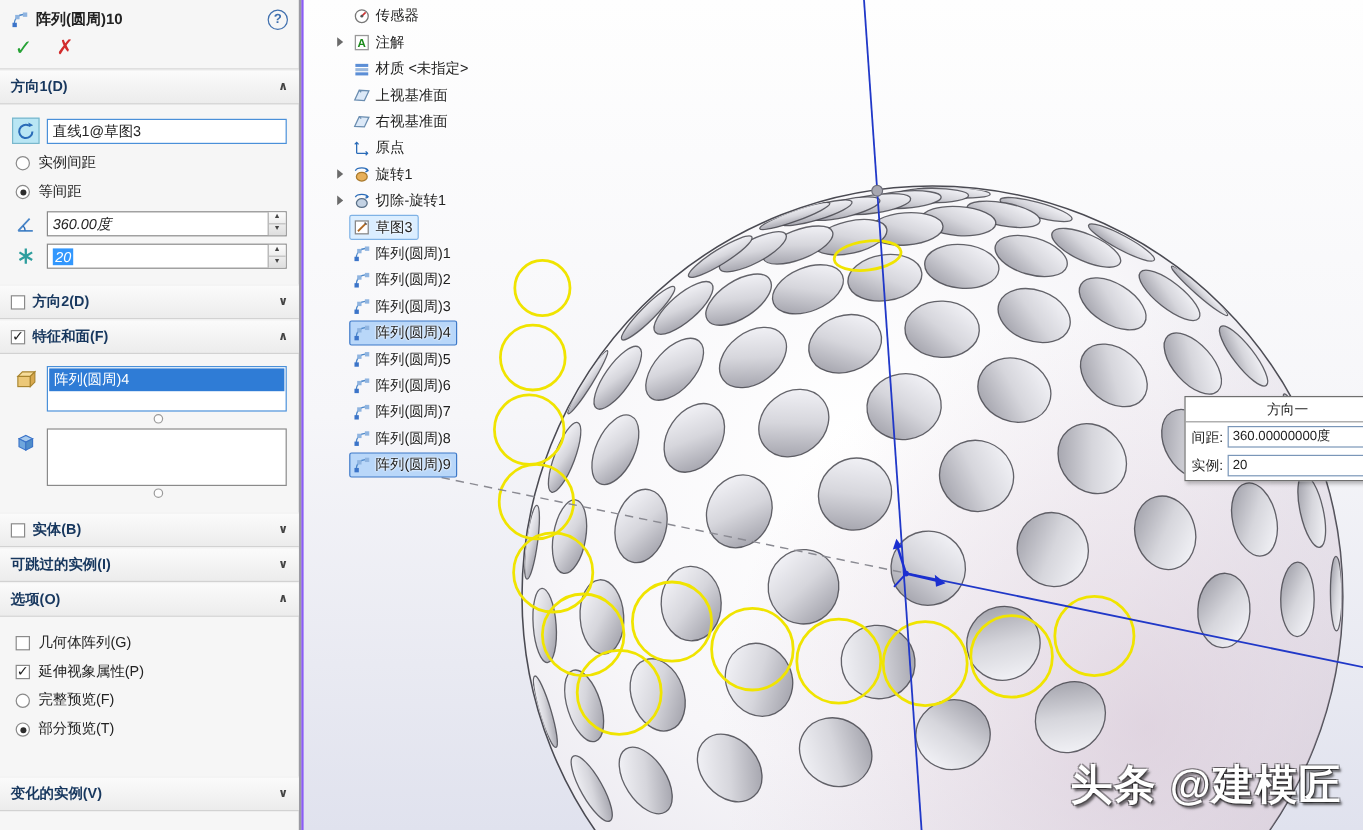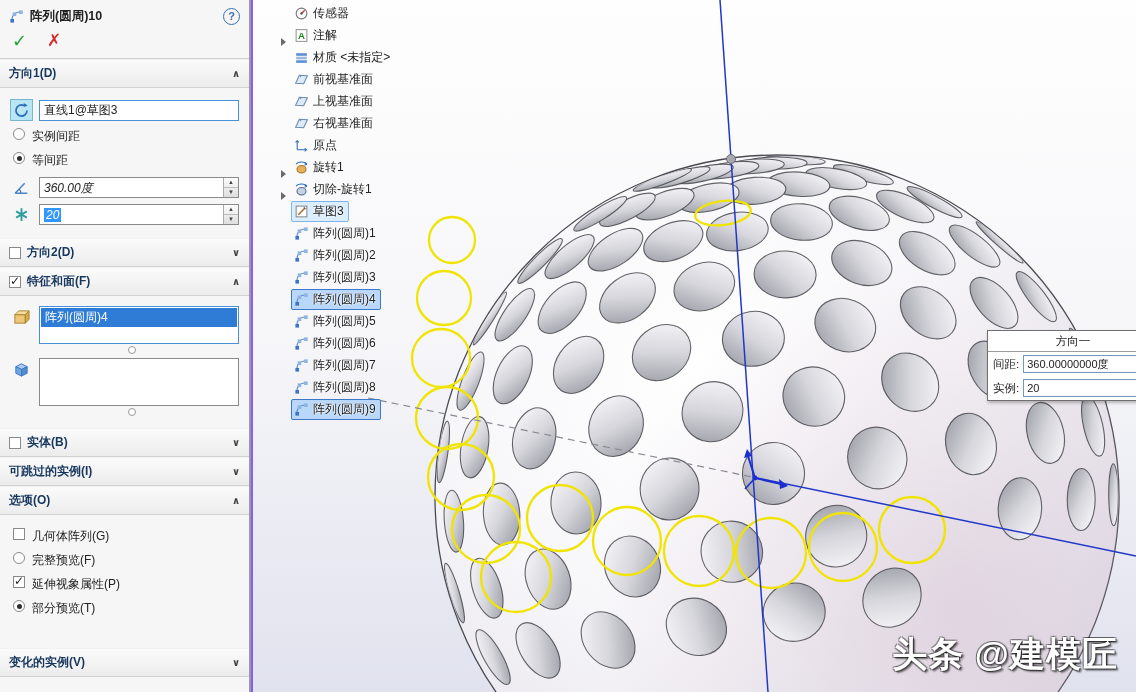--- a/index.html
+++ b/index.html
@@ -26,36 +26,36 @@
   .spinwrap{flex:1;display:flex;border:1px solid #8a8a8a;background:#fff;height:21px;font-style:italic;}
   .spinval{flex:1;padding:1px 4px;line-height:18px;white-space:nowrap;}
   .spinval .sel{background:#3297fd;color:#fff;padding:0 2px;}
   .spinbtns{width:15px;border-left:1px solid #ababab;display:flex;flex-direction:column;background:linear-gradient(#fcfcfc,#dedede);}
   .sb{flex:1;font-size:6px;line-height:9px;text-align:center;color:#444;}
   .sb:first-child{border-bottom:1px solid #bdbdbd;}
   .cb{width:12px;height:12px;border:1px solid #8a8a8a;background:#fff;display:inline-block;position:relative;flex:none;}
   .cb.checked::after{content:"✓";position:absolute;left:0;top:-3px;font-size:12px;font-weight:bold;color:#1d1d1d;}
   .rad{width:12px;height:12px;border:1px solid #8a8a8a;border-radius:50%;background:#fff;display:inline-block;position:relative;flex:none;}
   .rad.on::after{content:"";position:absolute;left:3px;top:3px;width:5px;height:5px;border-radius:50%;background:#2d2d2d;}
-  .ckrow{display:flex;gap:7px;margin:7px 0 7px 3px;}
+  .ckrow{display:flex;align-items:center;gap:7px;margin:7px 0 7px 3px;}
   .listwrap{display:flex;align-items:flex-start;gap:6px;margin:4px 0 2px;}
   .listbox{flex:1;background:#fff;border:1px solid #4a90d9;min-height:38px;padding:1px;}
   .listbox2{flex:1;background:#fff;border:1px solid #8a8a8a;min-height:48px;}
   .selrow{background:#2f7cd6;color:#fff;padding:1px 4px;}
   .handle{width:8px;height:8px;border:1px solid #9a9a9a;border-radius:50%;background:#fdfdfd;margin:2px 0 4px 118px;}
   .varied{margin-top:16px;}
 
   
   .gfx{position:absolute;left:253px;top:0;width:883px;height:692px;overflow:hidden;
        background:linear-gradient(180deg,#fefefe 0%,#f6f6f9 50%,#e9eaf2 80%,#e0e2ee 100%);}
   .gfx svg.model{position:absolute;left:0;top:0;}
 
   
   .ftree{position:absolute;left:25px;top:2px;width:170px;}
-  .tree-row{display:flex;align-items:flex-end;height:22px;gap:2px;}
+  .tree-row{display:flex;align-items:center;height:22px;gap:2px;}
   .twisty{width:11px;flex:none;display:flex;align-items:center;justify-content:center;}
   .twisty.has::after{content:"";display:block;width:0;height:0;border-left:5px solid #6a6a6a;border-top:4px solid transparent;border-bottom:4px solid transparent;}
   .tcontent{display:flex;align-items:center;gap:4px;padding:1px 4px 1px 2px;border:1px solid transparent;border-radius:2px;}
   .tcontent.highlighted{background:#dbeeff;border-color:#7fb2e5;}
   .tcontent.selected{background:#b9d7f9;border-color:#3c78c8;}
   .ticon{width:15px;height:15px;flex:none;}
   .ticon svg{width:15px;height:15px;display:block;}
   .tlabel{white-space:nowrap;text-shadow:0 0 2px #fff,0 0 2px #fff;}
 
   
@@ -199,26 +199,26 @@
     <div class="sec-h">
       <span>选项(O)</span>
       <span class="chev">∧</span>
     </div>
     <div class="sec-body">
       <div class="ckrow">
         <span class="cb"></span>
         <span>几何体阵列(G)</span>
       </div>
       <div class="ckrow">
+        <span class="cb checked"></span>
+        <span>延伸视象属性(P)</span>
+      </div>
+      <div class="ckrow">
         <span class="rad"></span>
         <span>完整预览(F)</span>
-      </div>
-      <div class="ckrow">
-        <span class="cb checked"></span>
-        <span>延伸视象属性(P)</span>
       </div>
       <div class="ckrow">
         <span class="rad on"></span>
         <span>部分预览(T)</span>
       </div>
     </div>
 
     <div class="sec-h varied">
       <span>变化的实例(V)</span>
       <span class="chev">∨</span>
@@ -403,32 +403,20 @@
         </div>
         <div class="tree-row">
           <span class="twisty"></span>
           <span class="tcontent">
             <span class="ticon">
               <svg viewBox="0 0 14 14">
                 <path d="M1.5 10.5 L5 3 L12.5 3.5 L9 11 Z" fill="#dce9f8" stroke="#6a8db0"></path>
                 <path d="M5 3 L6.5 4.5" stroke="#6a8db0"></path>
               </svg>
             </span>
-            <span class="tlabel">前视基准面</span>
-          </span>
-        </div>
-        <div class="tree-row">
-          <span class="twisty"></span>
-          <span class="tcontent">
-            <span class="ticon">
-              <svg viewBox="0 0 14 14">
-                <path d="M1.5 10.5 L5 3 L12.5 3.5 L9 11 Z" fill="#dce9f8" stroke="#6a8db0"></path>
-                <path d="M5 3 L6.5 4.5" stroke="#6a8db0"></path>
-              </svg>
-            </span>
             <span class="tlabel">上视基准面</span>
           </span>
         </div>
         <div class="tree-row">
           <span class="twisty"></span>
           <span class="tcontent">
             <span class="ticon">
               <svg viewBox="0 0 14 14">
                 <path d="M1.5 10.5 L5 3 L12.5 3.5 L9 11 Z" fill="#dce9f8" stroke="#6a8db0"></path>
                 <path d="M5 3 L6.5 4.5" stroke="#6a8db0"></path>

